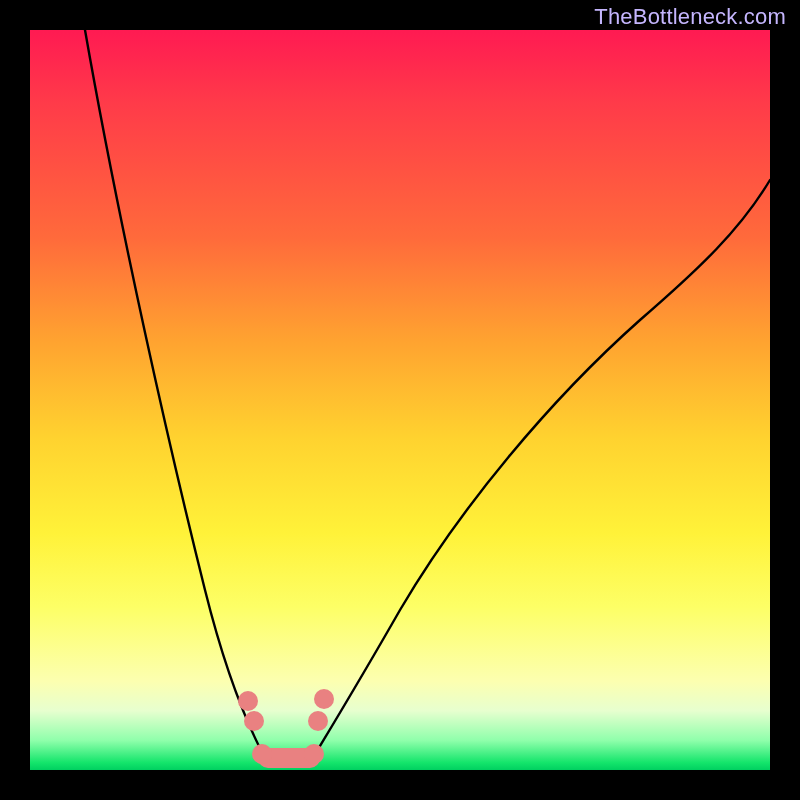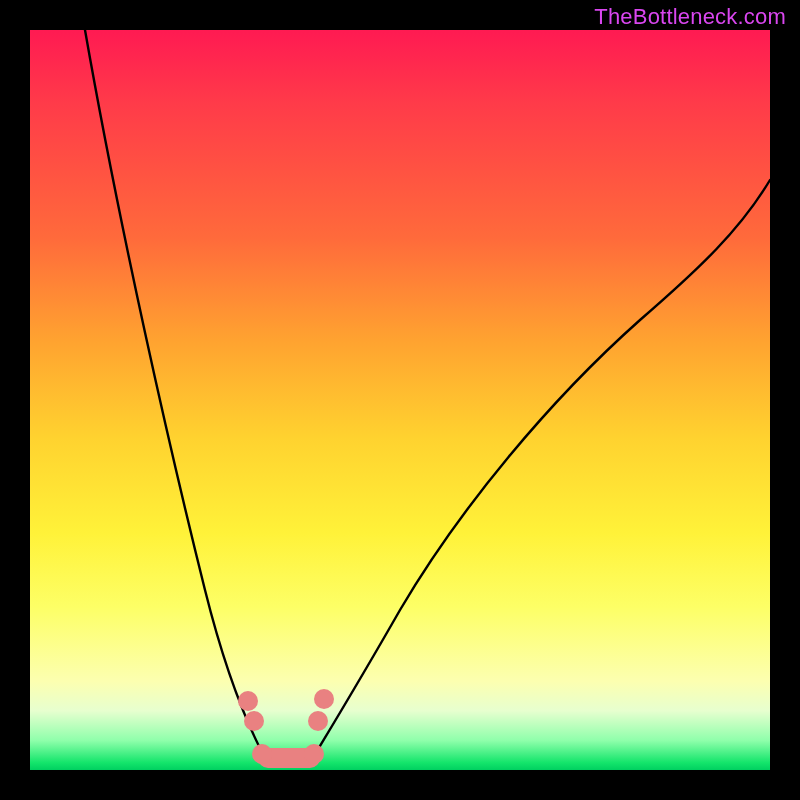--- a/index.html
+++ b/index.html
@@ -40,21 +40,21 @@
       #14e56b 99%,
       #00d060 100%
     );
   }
   .watermark {
     position: absolute;
     top: 4px;
     right: 14px;
     font-family: Arial, Helvetica, sans-serif;
     font-size: 22px;
-    color: #d946ef;
+    color: #c4b5fd;
     letter-spacing: 0.2px;
     user-select: none;
   }
   svg.curves {
     position: absolute;
     left: 0;
     top: 0;
     width: 740px;
     height: 740px;
     overflow: visible;

